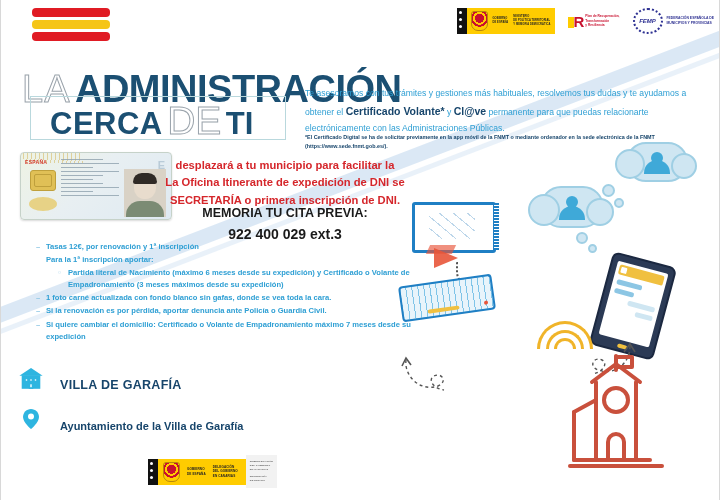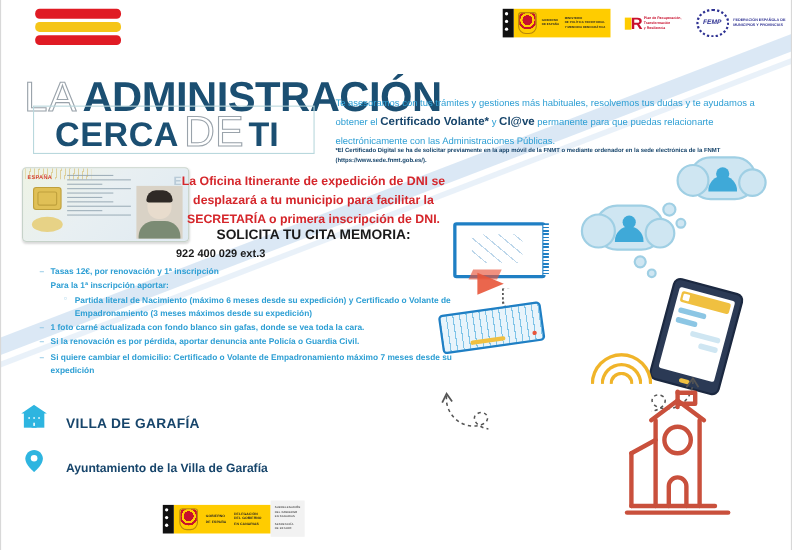--- a/index.html
+++ b/index.html
@@ -76,21 +76,21 @@
   .dni .photo{position:absolute;right:5px;bottom:2px;width:42px;height:48px;background:#d9d2c6;overflow:hidden;}
   .dni .photo .head{position:absolute;left:50%;top:6px;transform:translateX(-50%);width:22px;height:24px;background:#e8dccd;border-radius:50% 50% 45% 45%;}
   .dni .photo .hair{position:absolute;left:50%;top:4px;transform:translateX(-50%);width:24px;height:11px;background:#2f2a26;border-radius:12px 12px 3px 3px;}
   .dni .photo .body{position:absolute;left:50%;bottom:0;transform:translateX(-50%);width:38px;height:16px;background:#7b8b74;border-radius:14px 14px 0 0;}
   .dni .bigE{position:absolute;right:6px;top:6px;font-size:11px;color:#b9cbd8;font-weight:bold;}
 
   
   .redblock{position:absolute;left:160px;top:157px;width:250px;text-align:center;
             color:#d5262b;font-weight:bold;font-size:11.2px;line-height:1.55;}
   .cita{position:absolute;left:160px;top:206px;width:250px;text-align:center;color:#1a1a1a;font-weight:bold;font-size:12.5px;}
-  .tel{position:absolute;left:160px;top:226px;width:250px;text-align:left;color:#1a1a1a;font-weight:bold;font-size:10px;}
+  .tel{position:absolute;left:160px;top:226px;width:250px;text-align:center;color:#1a1a1a;font-weight:bold;font-size:14px;}
 
   
   .doclist{position:absolute;left:22px;top:241px;width:390px;color:#2e9fd4;font-size:7.6px;font-weight:bold;line-height:1.62;}
   .doclist .title{margin-bottom:3px;}
   .doclist ul{list-style:none;margin:0;padding:0 0 0 14px;}
   .doclist li{position:relative;padding-left:10px;margin-bottom:1px;}
   .doclist li::before{content:"–";position:absolute;left:0;top:0;color:#8cc6e4;}
   .doclist .plain{padding-left:10px;}
   .doclist ul.sub{padding-left:22px;}
   .doclist ul.sub li::before{content:"○";font-size:5px;top:1px;}
@@ -248,25 +248,25 @@
         <i></i>
     </div>
     <div class="photo">
       <div class="body"></div>
         <div class="head"></div>
         <div class="hair"></div>
     </div>
   </div>
 
   <div class="redblock">
+    <div>desplazará a tu municipio para facilitar la</div>
     <div>La Oficina Itinerante de expedición de DNI se</div>
-    <div>desplazará a tu municipio para facilitar la</div>
     <div>SECRETARÍA o primera inscripción de DNI.</div>
   </div>
-  <div class="cita">SOLICITA TU CITA MEMORIA:</div>
+  <div class="cita">MEMORIA TU CITA PREVIA:</div>
   <div class="tel">922 400 029 ext.3</div>
 
   <div class="doclist">
     <ul>
       <li>Tasas 12€, por renovación y 1ª inscripción</li>
       <div class="plain">Para la 1ª inscripción aportar:</div>
       <ul class="sub">
         <li>Partida literal de Nacimiento (máximo 6 meses desde su expedición) y Certificado o Volante de Empadronamiento (3 meses máximos desde su expedición)</li>
       </ul>
       <li>1 foto carné actualizada con fondo blanco sin gafas, donde se vea toda la cara.</li>

